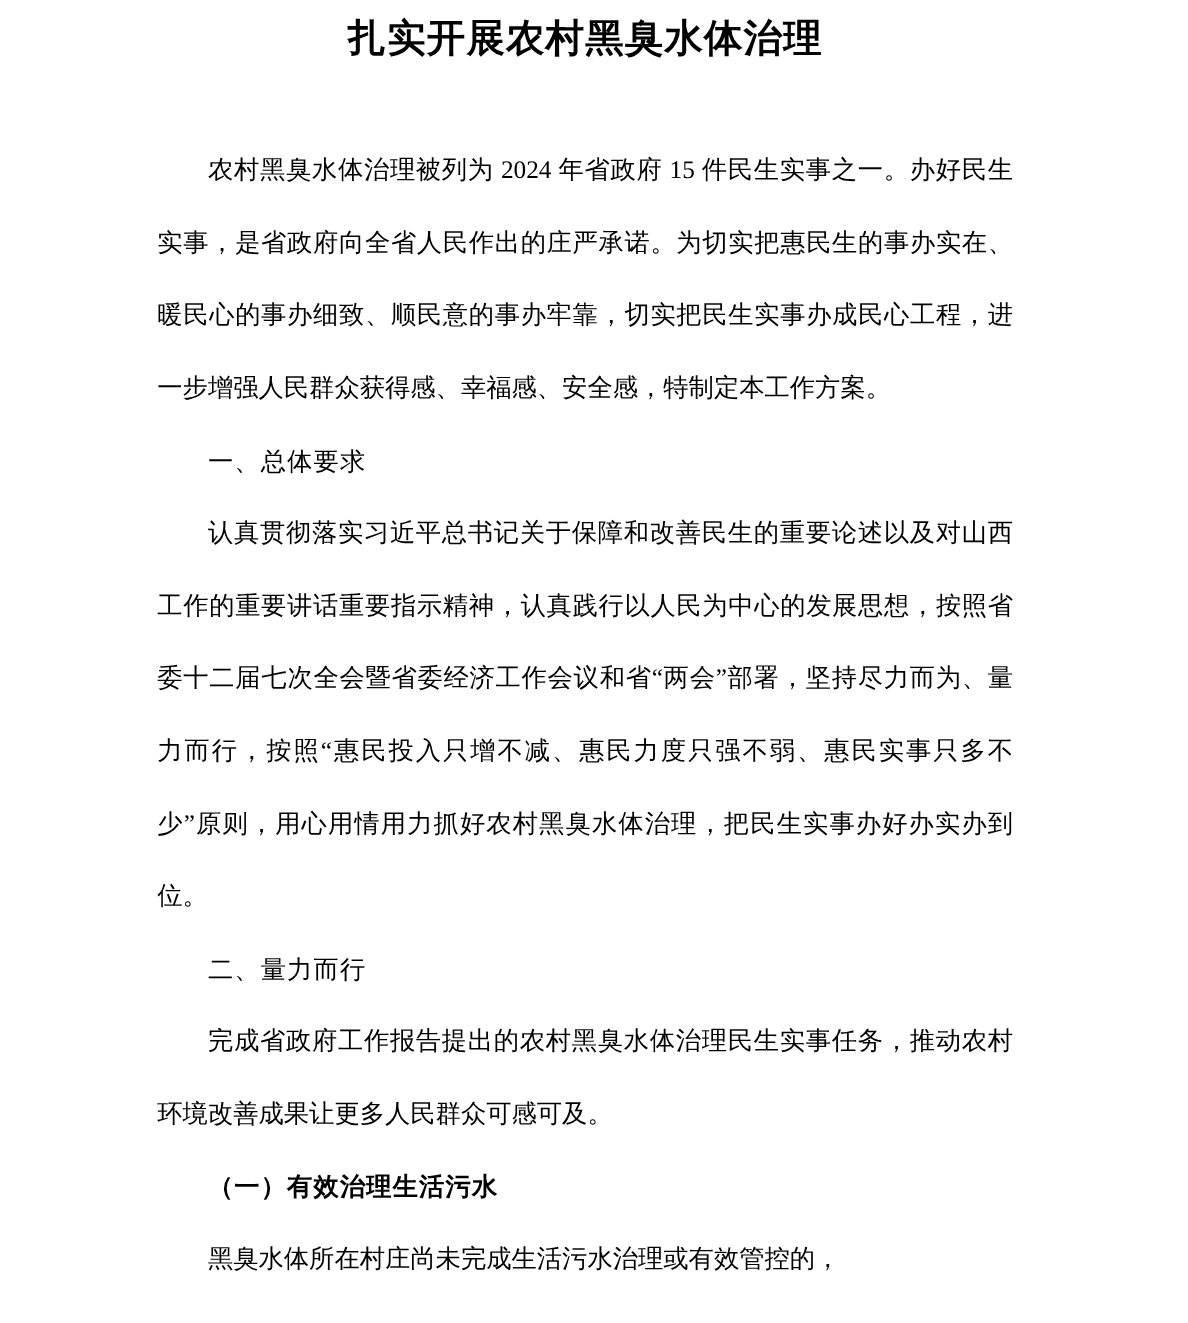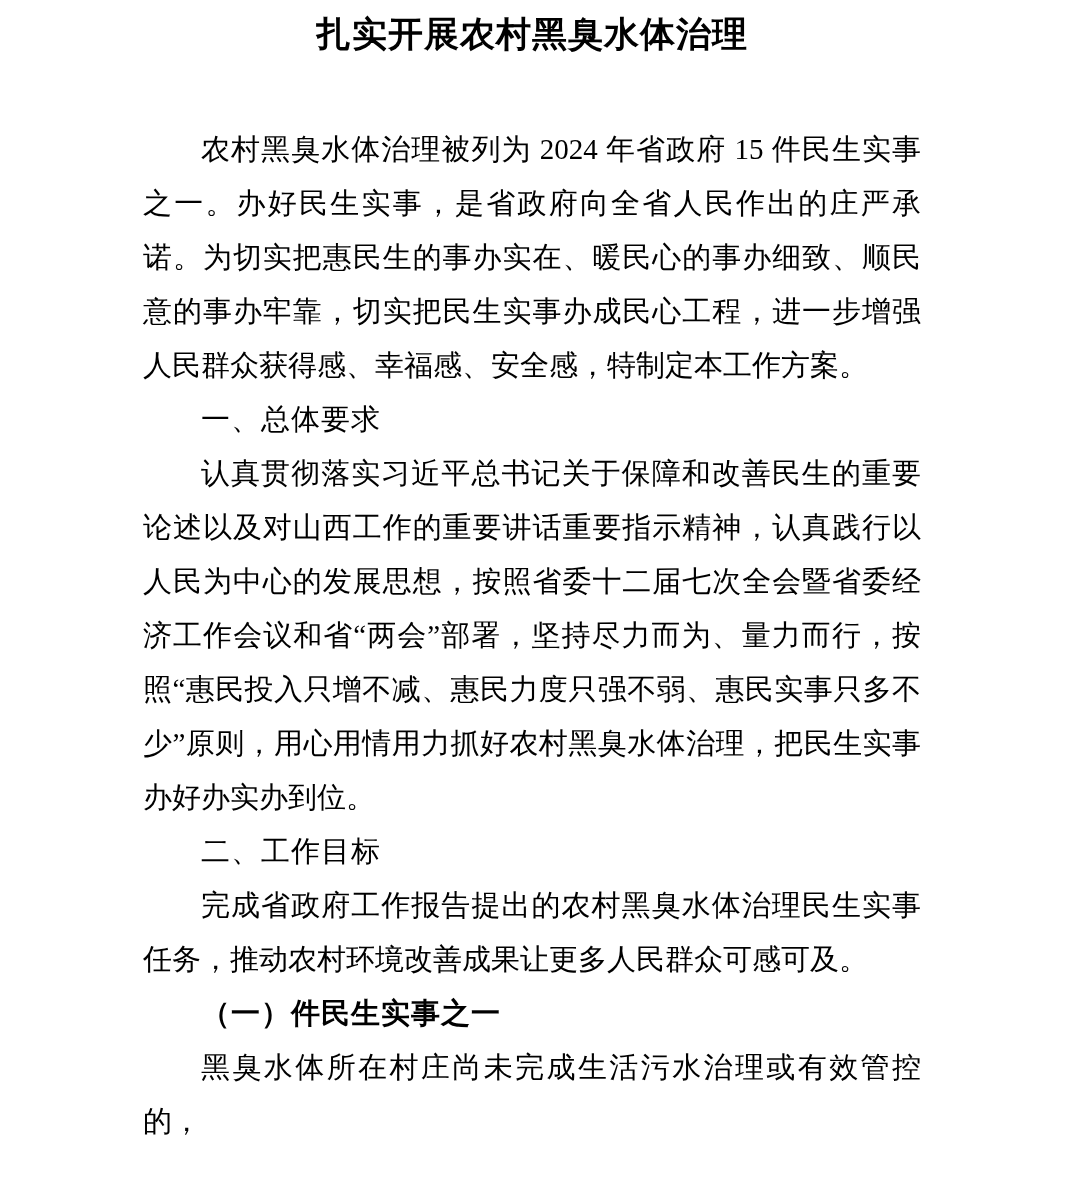--- a/index.html
+++ b/index.html
@@ -23,22 +23,22 @@
   }
   .doc-title {
     text-align: center;
     font-weight: bold;
     font-size: 35px;
     line-height: 50px;
     letter-spacing: 1px;
   }
   .doc-body {
     margin-top: 62px;
-    font-size: 29px;
-    line-height: 54px;
+    font-size: 23px;
+    line-height: 66px;
     text-align: justify;
     text-justify: inter-character;
   }
   .doc-body p {
     margin: 0;
     text-indent: 2em;
   }
   
   .paragraph {
     font-family: "Liberation Serif", "DejaVu Serif", serif;
@@ -62,18 +62,18 @@
 
 <div class="page">
   <div class="doc-title">
     <div>扎实开展农村黑臭水体治理</div>
   </div>
   <div class="doc-body">
 
   <p class="paragraph">农村黑臭水体治理被列为 2024 年省政府 15 件民生实事之一。办好民生实事，是省政府向全省人民作出的庄严承诺。为切实把惠民生的事办实在、暖民心的事办细致、顺民意的事办牢靠，切实把民生实事办成民心工程，进一步增强人民群众获得感、幸福感、安全感，特制定本工作方案。</p>
       <p class="heading1">一、总体要求</p>
       <p class="paragraph">认真贯彻落实习近平总书记关于保障和改善民生的重要论述以及对山西工作的重要讲话重要指示精神，认真践行以人民为中心的发展思想，按照省委十二届七次全会暨省委经济工作会议和省“两会”部署，坚持尽力而为、量力而行，按照“惠民投入只增不减、惠民力度只强不弱、惠民实事只多不少”原则，用心用情用力抓好农村黑臭水体治理，把民生实事办好办实办到位。</p>
-      <p class="heading1">二、工作目标</p>
+      <p class="heading1">二、量力而行</p>
       <p class="paragraph">完成省政府工作报告提出的农村黑臭水体治理民生实事任务，推动农村环境改善成果让更多人民群众可感可及。</p>
-      <p class="heading2">（一）件民生实事之一</p>
+      <p class="heading2">（一）有效治理生活污水</p>
       <p class="paragraph">黑臭水体所在村庄尚未完成生活污水治理或有效管控的，</p>
     </div>
 </div>
 
 </body></html>

